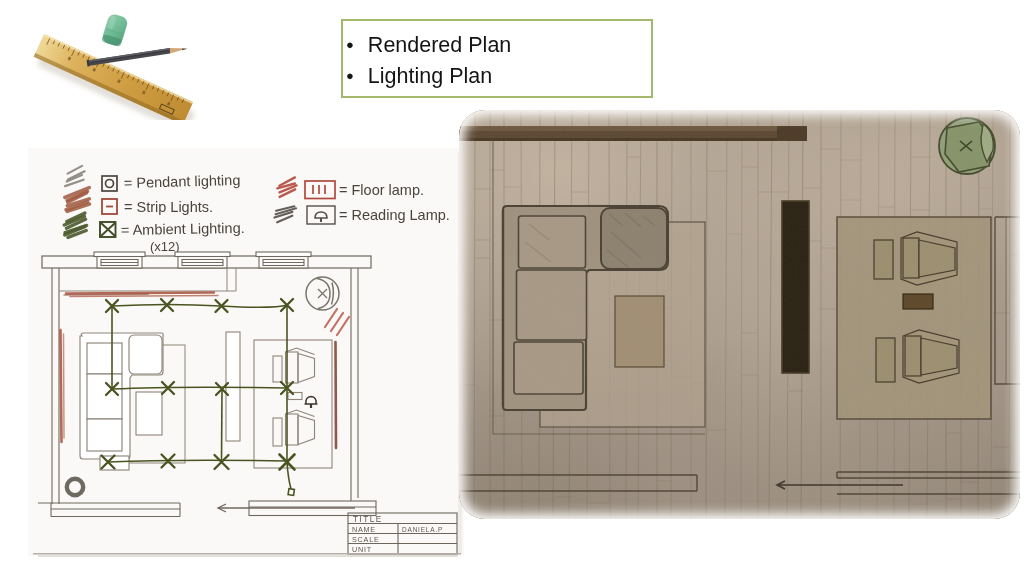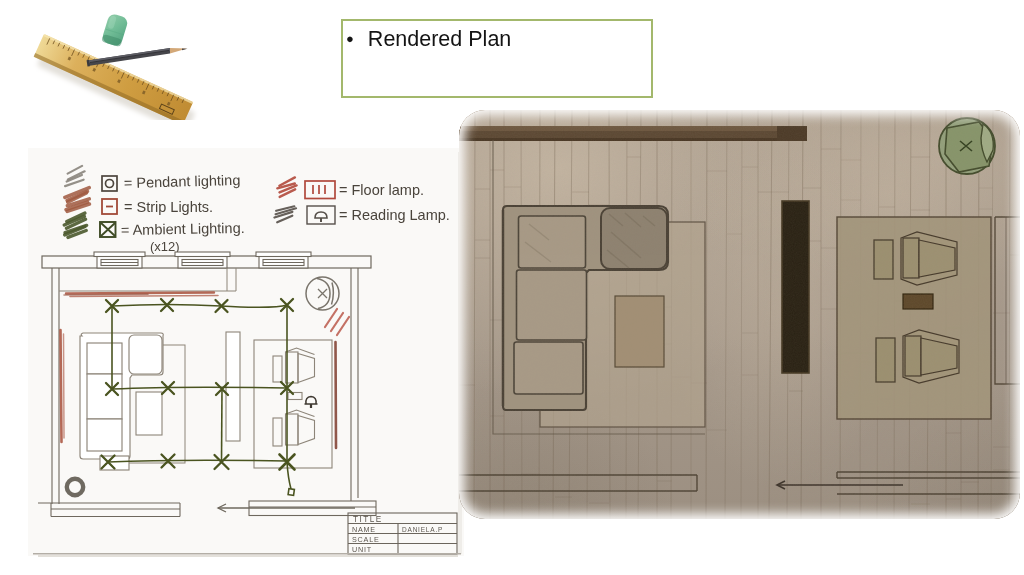--- a/index.html
+++ b/index.html
@@ -79,22 +79,23 @@
 
   <g transform="translate(105,25) rotate(17)">
     <rect x="-10" y="-15" width="20" height="30" rx="7" fill="url(#eras)"></rect>
     <rect x="-10" y="7" width="20" height="8" rx="4" fill="#3f8a68" opacity="0.55"></rect>
     <rect x="-8" y="-13" width="6" height="13" rx="3" fill="#b8e5cc" opacity="0.28"></rect>
     <line x1="-9" y1="2" x2="9.6" y2="2" stroke="#57a983" stroke-width="1" opacity="0.45"></line>
   </g>
 </svg>
 
 <div style="position:absolute;left:341px;top:19px;width:308px;height:75px;border:2px solid #a3b86c;background:#fff">
-  <div style="margin:3px 0 0 3px;font-size:21.5px;color:#141414;line-height:29.5px">
+  <div style="margin:9px 0 0 3px;font-size:21.5px;color:#141414;line-height:29.5px">
     <div><span style="font-size:13px;vertical-align:3px">●</span><span style="display:inline-block;width:14px"></span>Rendered Plan</div>
+    <div><span style="font-size:13px;vertical-align:3px">●</span><span style="display:inline-block;width:14px"></span>Lighting Plan</div>
   </div>
 </div>
 <svg style="position:absolute;left:28px;top:148px" width="436" height="412" viewBox="0 0 436 412">
 
 <rect x="0" y="0" width="436" height="408" fill="#faf9f7"></rect>
 <rect x="430" y="4" width="4" height="402" fill="#efede9"></rect>
 
 <g>
       <line x1="39.6" y1="25.6" x2="54.1" y2="17.9" stroke="#8a857d" stroke-width="2.2" stroke-linecap="round" opacity="0.9"></line>
       <line x1="39.9" y1="31.5" x2="56.6" y2="23.3" stroke="#8a857d" stroke-width="2.2" stroke-linecap="round" opacity="0.9"></line>

